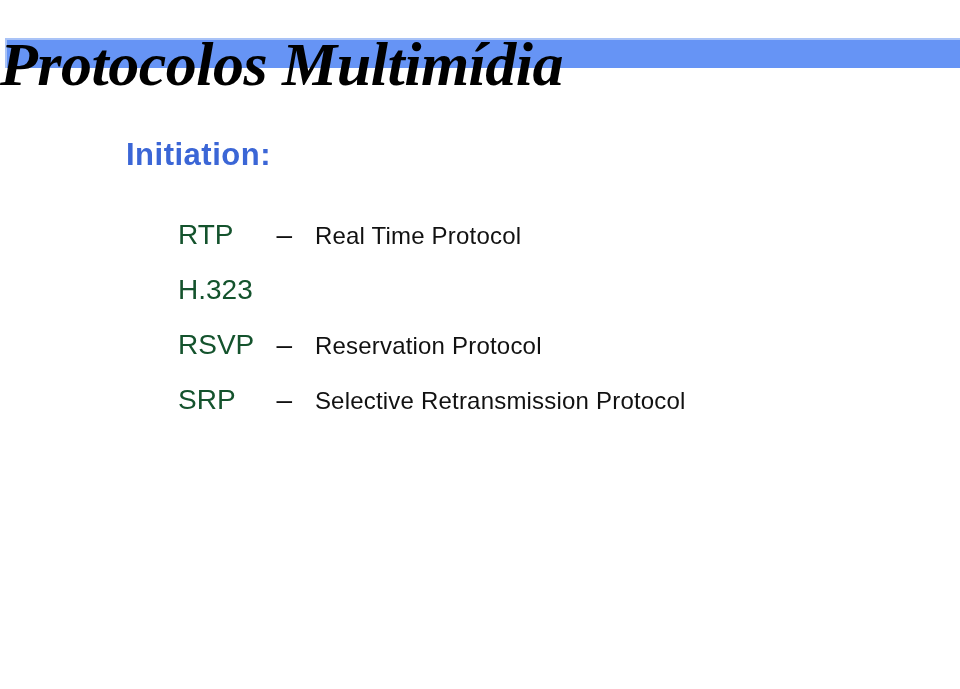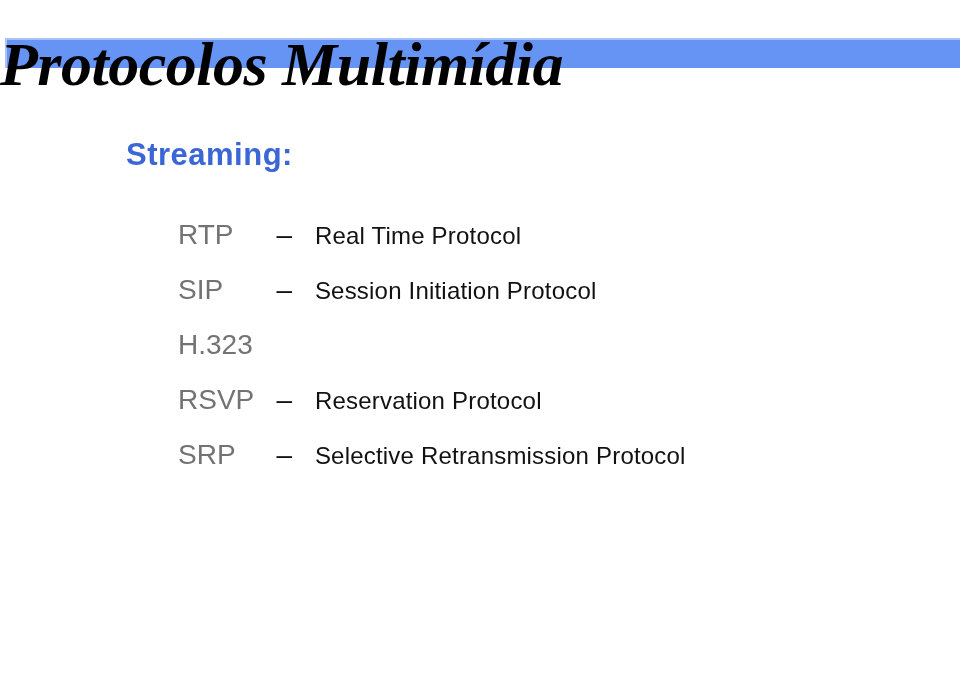--- a/index.html
+++ b/index.html
@@ -79,21 +79,21 @@
   .protocol-row {
     position: relative;
     height: 55px;
     line-height: 55px;
     white-space: nowrap;
   }
   .acronym {
     display: inline-block;
     width: 94px;
     font-size: 28px;
-    color: #737373;
+    color: #14532d;
     vertical-align: baseline;
   }
   .dash {
     display: inline-block;
     width: 34px;
     font-size: 28px;
     color: #111111;
     text-align: left;
   }
   .description {
@@ -105,32 +105,27 @@
 </style>
 </head>
 <body>
 
 <div id="title-area">
   <div id="title-band"></div>
   <div id="slide-title">Protocolos Multimídia</div>
 </div>
 
 <div id="slide-body">
-  <div id="section-heading">Streaming:</div>
+  <div id="section-heading">Initiation:</div>
 
   <div id="protocol-list">
     <div class="protocol-row">
       <span class="acronym">RTP</span>
       <span class="dash">–</span>
       <span class="description">Real Time Protocol</span>
-    </div>
-    <div class="protocol-row">
-      <span class="acronym">SIP</span>
-      <span class="dash">–</span>
-      <span class="description">Session Initiation Protocol</span>
     </div>
     <div class="protocol-row no-desc">
       <span class="acronym">H.323</span>
       
       
     </div>
     <div class="protocol-row">
       <span class="acronym">RSVP</span>
       <span class="dash">–</span>
       <span class="description">Reservation Protocol</span>

